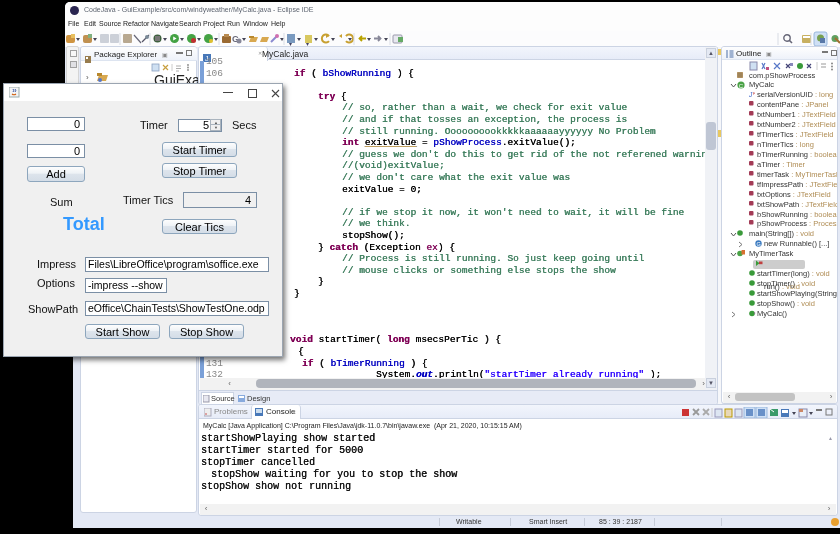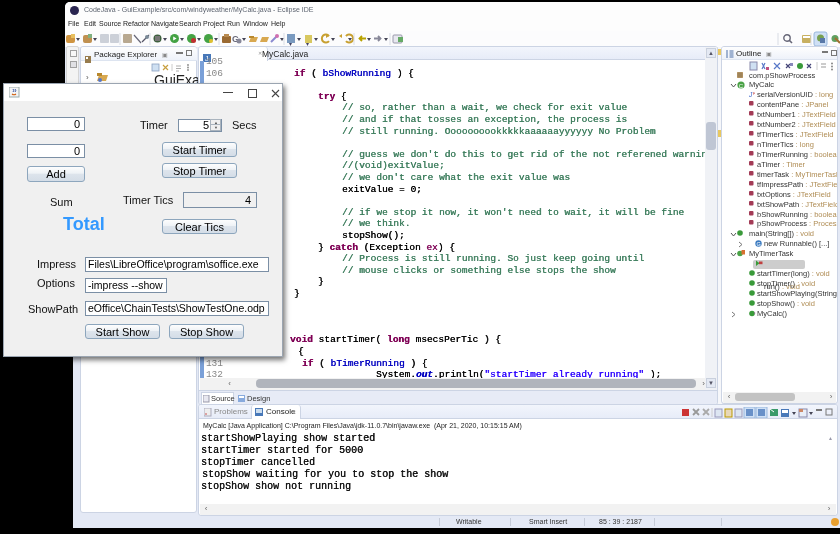--- a/index.html
+++ b/index.html
@@ -224,20 +224,21 @@
 <div class="abs" style="left:1px;top:14px;width:4px;height:317px;background:#7aa0d8;"></div>
 <div class="lnum" style="left:4px;top:8.9px;">105</div>
 <div class="lnum" style="left:4px;top:20.5px;">106</div>
 <div class="lnum" style="left:4px;top:310.5px;">131</div>
 <div class="lnum" style="left:4px;top:322.1px;">132</div>
 <div class="codeline" style="left:95px;top:20.5px;"><span class="kw">if</span> ( <span class="fld">bShowRunning</span> ) {</div>
 <div class="codeline" style="left:119px;top:43.7px;"><span class="kw">try</span> {</div>
 <div class="codeline" style="left:143px;top:55.3px;"><span class="cm">// so, rather than a wait, we check for exit value</span></div>
 <div class="codeline" style="left:143px;top:66.9px;"><span class="cm">// and if that tosses an exception, the process is</span></div>
 <div class="codeline" style="left:143px;top:78.5px;"><span class="cm">// still running. Oooooooookkkkkaaaaaayyyyyy No Problem</span></div>
+<div class="codeline" style="left:143px;top:90.1px;"><span class="kw">int</span> <u style="text-decoration-color:#c0a060;">exitValue</u> = <span class="fld">pShowProcess</span>.exitValue();</div>
 <div class="codeline" style="left:143px;top:101.7px;"><span class="cm">// guess we don't do this to get rid of the not referened warning</span></div>
 <div class="codeline" style="left:143px;top:113.3px;text-align:right;"><span class="cm">//(void)exitValue;</span></div>
 <div class="codeline" style="left:143px;top:124.9px;"><span class="cm">// we don't care what the exit value was</span></div>
 <div class="codeline" style="left:143px;top:136.5px;">exitValue = 0;</div>
 <div class="codeline" style="left:143px;top:159.7px;"><span class="cm">// if we stop it now, it won't need to wait, it will be fine</span></div>
 <div class="codeline" style="left:143px;top:171.3px;"><span class="cm">// we think.</span></div>
 <div class="codeline" style="left:143px;top:182.9px;">stopShow();</div>
 <div class="codeline" style="left:119px;top:194.5px;">} <span class="kw">catch</span> (Exception <span style="color:#7f0055;">ex</span>) {</div>
 <div class="codeline" style="left:143px;top:217.7px;"><span class="cm">// mouse clicks or something else stops the show</span></div>
 <div class="codeline" style="left:143px;top:206.1px;"><span class="cm">// Process is still running. So just keep going until</span></div>
@@ -521,21 +522,21 @@
           <rect x="120" y="2" width="8" height="8" fill="#e8eef8" stroke="#88a"></rect>
           <rect x="120" y="2" width="4" height="3" fill="#c86"></rect>
           <path d="M130 5 l4 0 l-2 3 z" fill="#445"></path>
           <rect x="137" y="2" width="6" height="2" fill="#777"></rect>
           <rect x="147" y="2" width="6" height="6" fill="none" stroke="#777"></rect>
         </svg>
 <div class="abs" style="left:4px;top:17px;font-size:7px;color:#222;white-space:pre;">MyCalc [Java Application] C:\Program Files\Java\jdk-11.0.7\bin\javaw.exe  (Apr 21, 2020, 10:15:15 AM)</div>
 <div class="conline" style="left:2px;top:28px;">startShowPlaying show started</div>
 <div class="conline" style="left:2px;top:40px;">startTimer started for 5000</div>
 <div class="conline" style="left:2px;top:52px;">stopTimer cancelled</div>
-<div class="conline" style="left:3px;top:64px;">stopShow waiting for you to stop the show</div>
+<div class="conline" style="left:12px;top:64px;">stopShow waiting for you to stop the show</div>
 <div class="conline" style="left:2px;top:76px;">stopShow show not running</div>
 <div class="abs" style="left:627px;top:30px;width:9px;height:9px;color:#99a;font-size:5px;text-align:center;">▲</div>
 <div class="abs" style="left:1px;top:99px;width:636px;height:11px;background:#f2f2f2;">
           <div class="abs" style="left:1px;top:0;width:10px;height:10px;color:#666;font-size:8px;text-align:center;line-height:10px;">‹</div>
           <div class="abs" style="left:624px;top:0;width:10px;height:10px;color:#666;font-size:8px;text-align:center;line-height:10px;">›</div>
         </div>
 </div>
 <div class="abs" style="left:8px;top:514px;width:767px;height:12px;">
  <div class="abs" style="left:366px;top:2px;width:1px;height:8px;background:#c5cbd8;"></div>
  <div class="abs" style="left:437px;top:2px;width:1px;height:8px;background:#c5cbd8;"></div>

